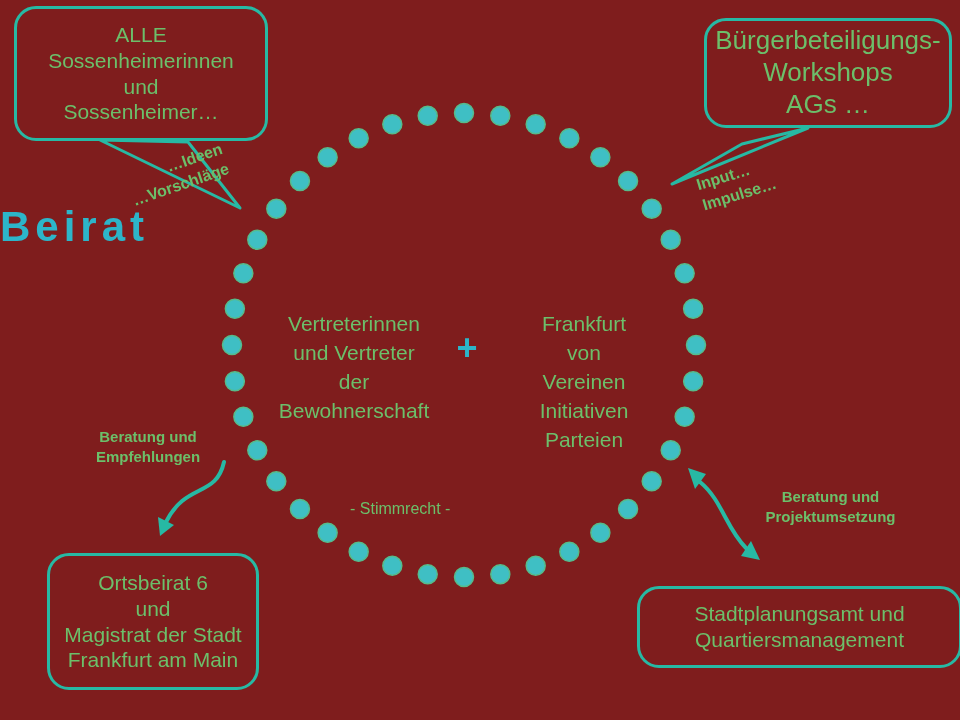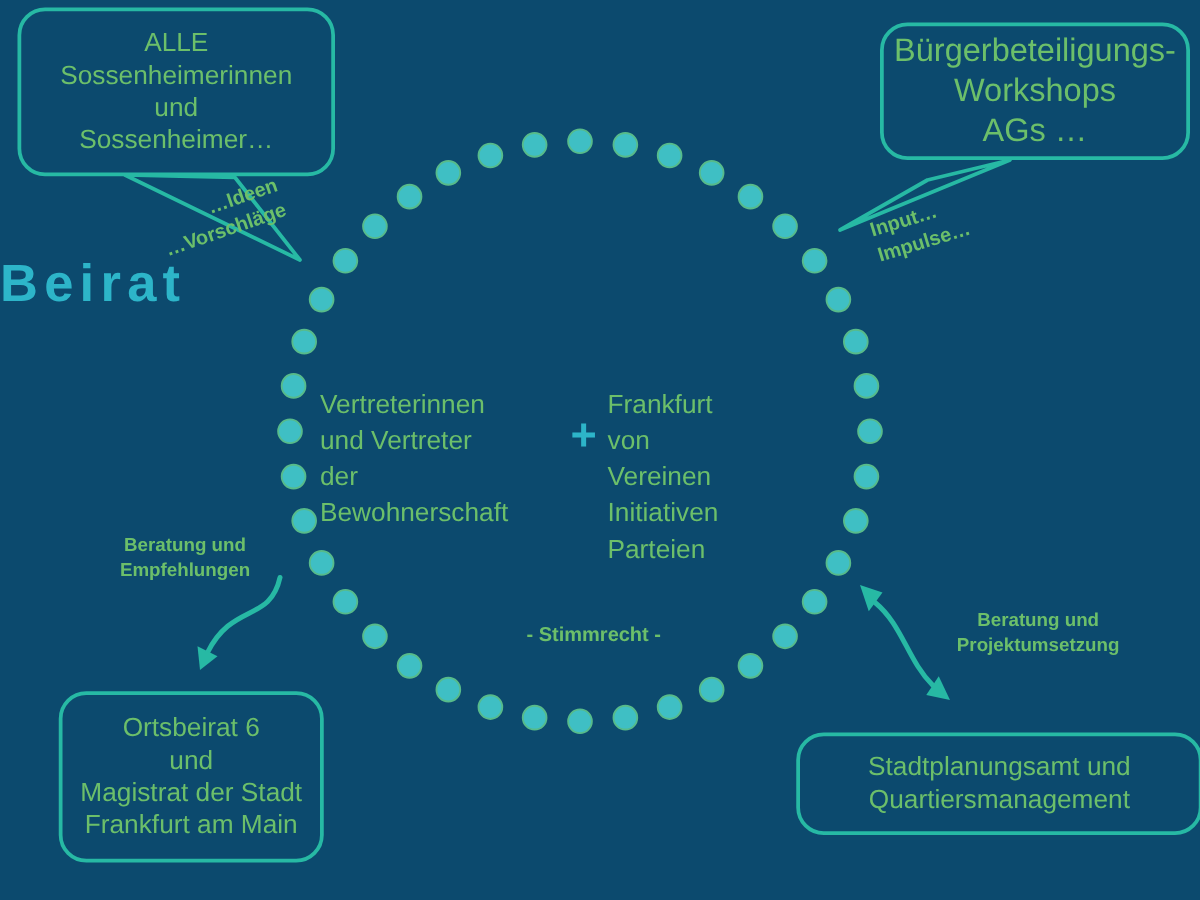--- a/index.html
+++ b/index.html
@@ -4,21 +4,21 @@
 <style>
   html, body {
     margin: 0;
     padding: 0;
     background: #ffffff;
   }
   #stage {
     position: relative;
     width: 960px;
     height: 720px;
-    background: #0c4a6e;
+    background: #7f1d1d;
     overflow: hidden;
     font-family: "Liberation Sans", sans-serif;
   }
 
   
   .box {
     position: absolute;
     box-sizing: border-box;
     border: 3px solid #27b9a4;
     border-radius: 22px;
@@ -73,35 +73,33 @@
     left: 450px; top: 330px;
     width: 34px;
     text-align: center;
     font-size: 36px;
     font-weight: bold;
     color: #2db5c9;
     line-height: 1;
   }
   .col {
     position: absolute;
-    text-align: left;
+    text-align: center;
     font-size: 21px;
     line-height: 1.38;
     color: #6cbf6a;
   }
   #col-left  { left: 256px; top: 310px; width: 196px; }
   #col-right { left: 486px; top: 310px; width: 196px; }
 
   #stimmrecht {
     position: absolute;
     left: 350px; top: 500px; width: 250px;
-    text-align: center;
     font-size: 16px;
     color: #6cbf6a;
-    font-weight: bold;
   }
 
   
   .annot {
     position: absolute;
     color: #6cbf6a;
     font-size: 15px;
     font-weight: bold;
     line-height: 1.3;
     text-align: center;

